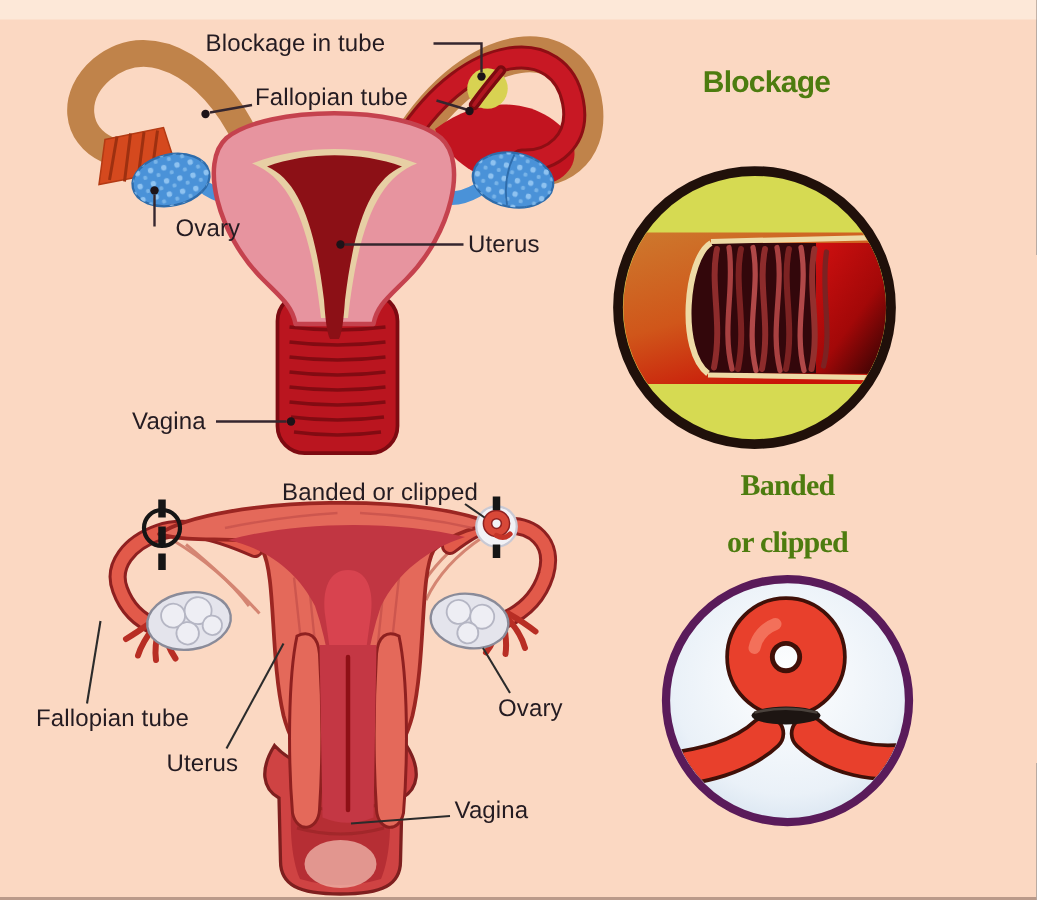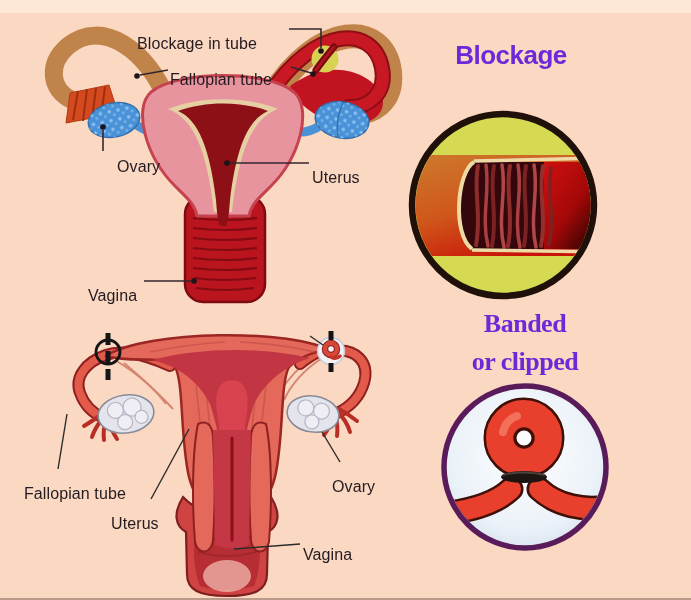--- a/index.html
+++ b/index.html
@@ -6,25 +6,25 @@
   .stage{
     position:relative;width:691px;height:600px;overflow:hidden;
     background:#fbd8c2;
     font-family:"Liberation Sans", sans-serif;
   }
   .top-strip{position:absolute;left:0;top:0;width:691px;height:13px;background:#fde8d8;}
   .bottom-edge{position:absolute;left:0;bottom:0;width:691px;height:2px;background:#6b4f46;opacity:.45;}
   svg.artwork{position:absolute;left:0;top:0;}
   .lbl{
     position:absolute;font-size:16px;line-height:20px;color:#241b21;
-    white-space:nowrap;letter-spacing:.1px;margin-top:14px;
+    white-space:nowrap;letter-spacing:.1px;
   }
   .inset-title{
-    position:absolute;font-weight:700;font-size:26px;line-height:38px;
-    color:#6d28d9;text-align:center;letter-spacing:-.5px;white-space:nowrap;
+    position:absolute;font-weight:700;font-size:20px;line-height:38px;
+    color:#4d7c0f;text-align:center;letter-spacing:-.5px;white-space:nowrap;
   }
   .inset-title span{display:block;}
   #title-blockage{left:401px;top:36px;width:220px;}
   #title-banded{left:415px;top:305px;width:220px;font-family:Liberation Serif, serif;}
   #lbl-blockage{left:137px;top:20px;}
   #lbl-fallopian-tubes{left:170px;top:56px;}
   #lbl-ovary-top{left:117px;top:143px;}
   #lbl-uterus-top{left:312px;top:154px;}
   #lbl-vagina-top{left:88px;top:272px;}
   #lbl-banded{left:188px;top:319px;}
@@ -274,20 +274,21 @@
       </g>
     </g>
   </svg>
 
   <div class="lbl" id="lbl-blockage">Blockage in tube</div>
   <div class="lbl" id="lbl-fallopian-tubes">Fallopian tube</div>
   <div class="lbl" id="lbl-ovary-top">Ovary</div>
   <div class="lbl" id="lbl-uterus-top">Uterus</div>
   <div class="lbl" id="lbl-vagina-top">Vagina</div>
 
+  <div class="lbl" id="lbl-banded">Banded or clipped</div>
   <div class="lbl" id="lbl-fallopian-tube">Fallopian tube</div>
   <div class="lbl" id="lbl-uterus-bottom">Uterus</div>
   <div class="lbl" id="lbl-ovary-bottom">Ovary</div>
   <div class="lbl" id="lbl-vagina-bottom">Vagina</div>
 
   <div class="inset-title" id="title-blockage">
     <span>Blockage</span>
   </div>
   <div class="inset-title" id="title-banded">
     <span>Banded</span>

